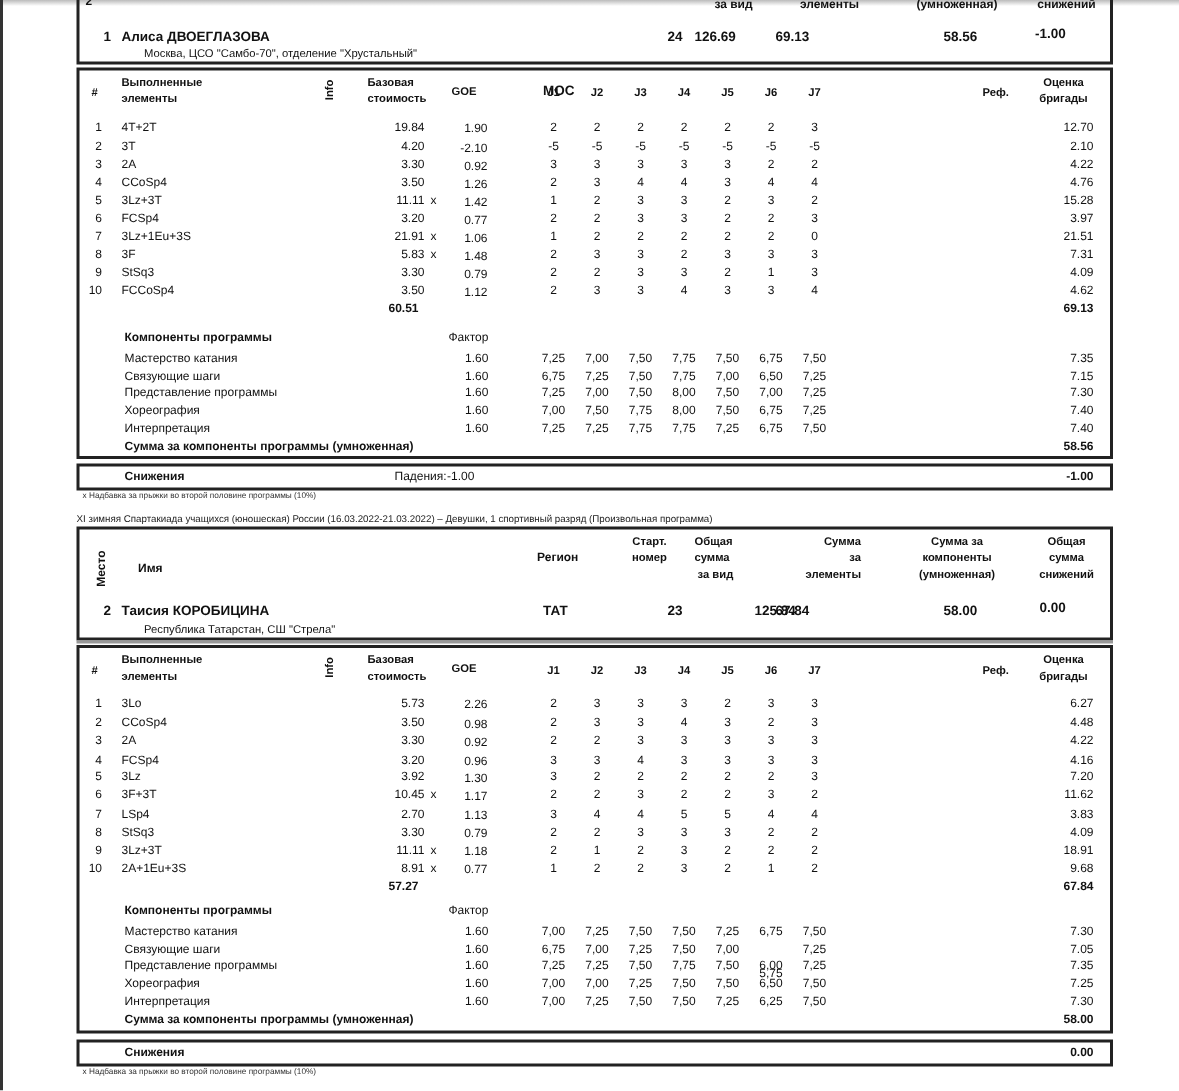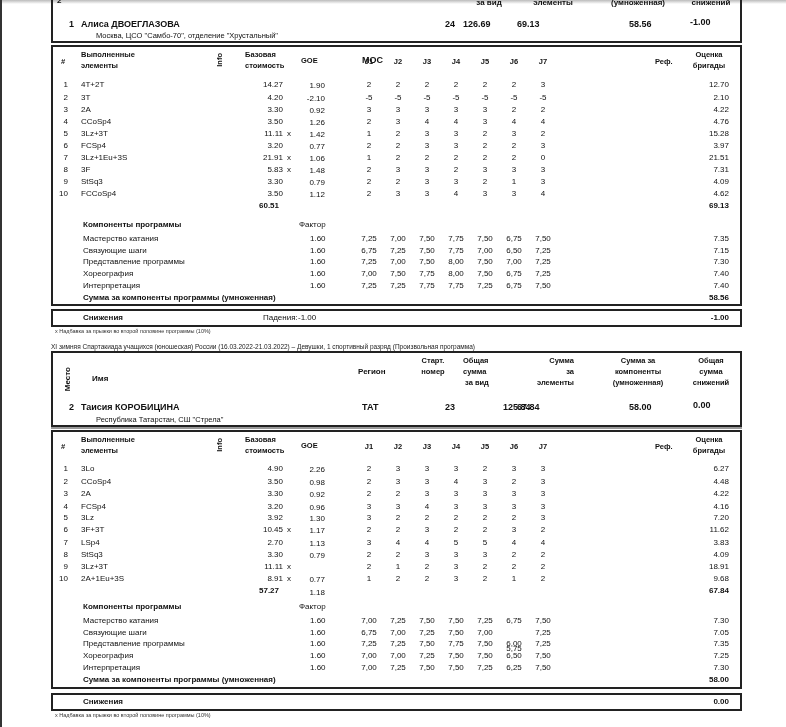--- a/index.html
+++ b/index.html
@@ -62,21 +62,21 @@
     <span class="abs hdr-small c" style="left:366px;top:9px;width:16px;">J3</span>
     <span class="abs hdr-small c" style="left:395px;top:9px;width:16px;">J4</span>
     <span class="abs hdr-small c" style="left:424px;top:9px;width:16px;">J5</span>
     <span class="abs hdr-small c" style="left:453px;top:9px;width:16px;">J6</span>
     <span class="abs hdr-small c" style="left:482px;top:9px;width:16px;">J7</span>
     <span class="abs hdr-small" style="left:602px;top:9px;">Реф.</span>
     <span class="abs hdr-small c" style="left:628px;top:2px;width:56px;">Оценка</span>
     <span class="abs hdr-small c" style="left:628px;top:13px;width:56px;">бригады</span>
     <span class="abs row-text r" style="left:0;top:33px;width:15px;">1</span>
     <span class="abs row-text" style="left:28px;top:33px;">4T+2T</span>
-    <span class="abs row-text r" style="left:190px;top:33px;width:40px;">14.27</span>
+    <span class="abs row-text r" style="left:190px;top:33px;width:40px;">19.84</span>
     <span class="abs row-text" style="left:234px;top:33px;"></span>
     <span class="abs row-text r" style="left:240px;top:34px;width:32px;">1.90</span>
     <span class="abs row-text c" style="left:308px;top:33px;width:16px;">2</span>
     <span class="abs row-text c" style="left:337px;top:33px;width:16px;">2</span>
     <span class="abs row-text c" style="left:366px;top:33px;width:16px;">2</span>
     <span class="abs row-text c" style="left:395px;top:33px;width:16px;">2</span>
     <span class="abs row-text c" style="left:424px;top:33px;width:16px;">2</span>
     <span class="abs row-text c" style="left:453px;top:33px;width:16px;">2</span>
     <span class="abs row-text c" style="left:482px;top:33px;width:16px;">3</span>
     <span class="abs row-text r" style="left:620px;top:33px;width:56px;">12.70</span>
@@ -318,21 +318,21 @@
     <span class="abs hdr-small c" style="left:366px;top:9px;width:16px;">J3</span>
     <span class="abs hdr-small c" style="left:395px;top:9px;width:16px;">J4</span>
     <span class="abs hdr-small c" style="left:424px;top:9px;width:16px;">J5</span>
     <span class="abs hdr-small c" style="left:453px;top:9px;width:16px;">J6</span>
     <span class="abs hdr-small c" style="left:482px;top:9px;width:16px;">J7</span>
     <span class="abs hdr-small" style="left:602px;top:9px;">Реф.</span>
     <span class="abs hdr-small c" style="left:628px;top:2px;width:56px;">Оценка</span>
     <span class="abs hdr-small c" style="left:628px;top:13px;width:56px;">бригады</span>
     <span class="abs row-text r" style="left:0;top:32px;width:15px;">1</span>
     <span class="abs row-text" style="left:28px;top:32px;">3Lo</span>
-    <span class="abs row-text r" style="left:190px;top:32px;width:40px;">4.90</span>
+    <span class="abs row-text r" style="left:190px;top:32px;width:40px;">5.73</span>
     <span class="abs row-text" style="left:234px;top:32px;"></span>
     <span class="abs row-text r" style="left:240px;top:33px;width:32px;">2.26</span>
     <span class="abs row-text c" style="left:308px;top:32px;width:16px;">2</span>
     <span class="abs row-text c" style="left:337px;top:32px;width:16px;">3</span>
     <span class="abs row-text c" style="left:366px;top:32px;width:16px;">3</span>
     <span class="abs row-text c" style="left:395px;top:32px;width:16px;">3</span>
     <span class="abs row-text c" style="left:424px;top:32px;width:16px;">2</span>
     <span class="abs row-text c" style="left:453px;top:32px;width:16px;">3</span>
     <span class="abs row-text c" style="left:482px;top:32px;width:16px;">3</span>
     <span class="abs row-text r" style="left:620px;top:32px;width:56px;">6.27</span>
@@ -424,21 +424,21 @@
     <span class="abs row-text c" style="left:366px;top:118px;width:16px;">3</span>
     <span class="abs row-text c" style="left:395px;top:118px;width:16px;">3</span>
     <span class="abs row-text c" style="left:424px;top:118px;width:16px;">3</span>
     <span class="abs row-text c" style="left:453px;top:118px;width:16px;">2</span>
     <span class="abs row-text c" style="left:482px;top:118px;width:16px;">2</span>
     <span class="abs row-text r" style="left:620px;top:118px;width:56px;">4.09</span>
     <span class="abs row-text r" style="left:0;top:130px;width:15px;">9</span>
     <span class="abs row-text" style="left:28px;top:130px;">3Lz+3T</span>
     <span class="abs row-text r" style="left:190px;top:130px;width:40px;">11.11</span>
     <span class="abs row-text" style="left:234px;top:130px;">x</span>
-    <span class="abs row-text r" style="left:240px;top:131px;width:32px;margin-top:25px;">1.18</span>
+    <span class="abs row-text r" style="left:240px;top:131px;width:32px;">1.18</span>
     <span class="abs row-text c" style="left:308px;top:130px;width:16px;">2</span>
     <span class="abs row-text c" style="left:337px;top:130px;width:16px;">1</span>
     <span class="abs row-text c" style="left:366px;top:130px;width:16px;">2</span>
     <span class="abs row-text c" style="left:395px;top:130px;width:16px;">3</span>
     <span class="abs row-text c" style="left:424px;top:130px;width:16px;">2</span>
     <span class="abs row-text c" style="left:453px;top:130px;width:16px;">2</span>
     <span class="abs row-text c" style="left:482px;top:130px;width:16px;">2</span>
     <span class="abs row-text r" style="left:620px;top:130px;width:56px;">18.91</span>
     <span class="abs row-text r" style="left:0;top:142px;width:15px;">10</span>
     <span class="abs row-text" style="left:28px;top:142px;">2A+1Eu+3S</span>

